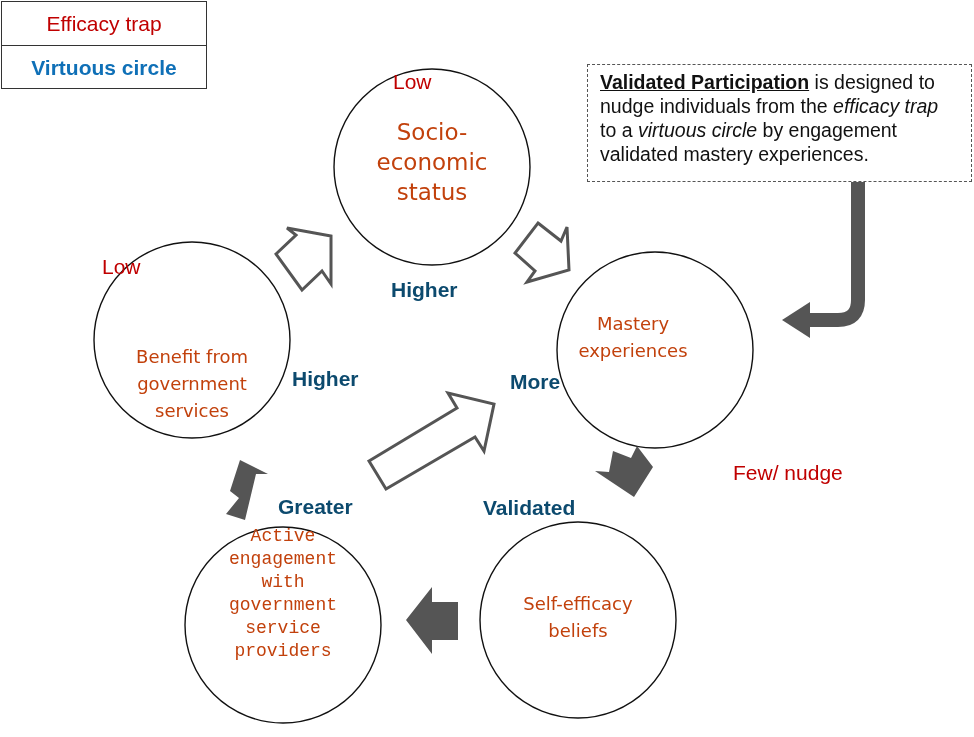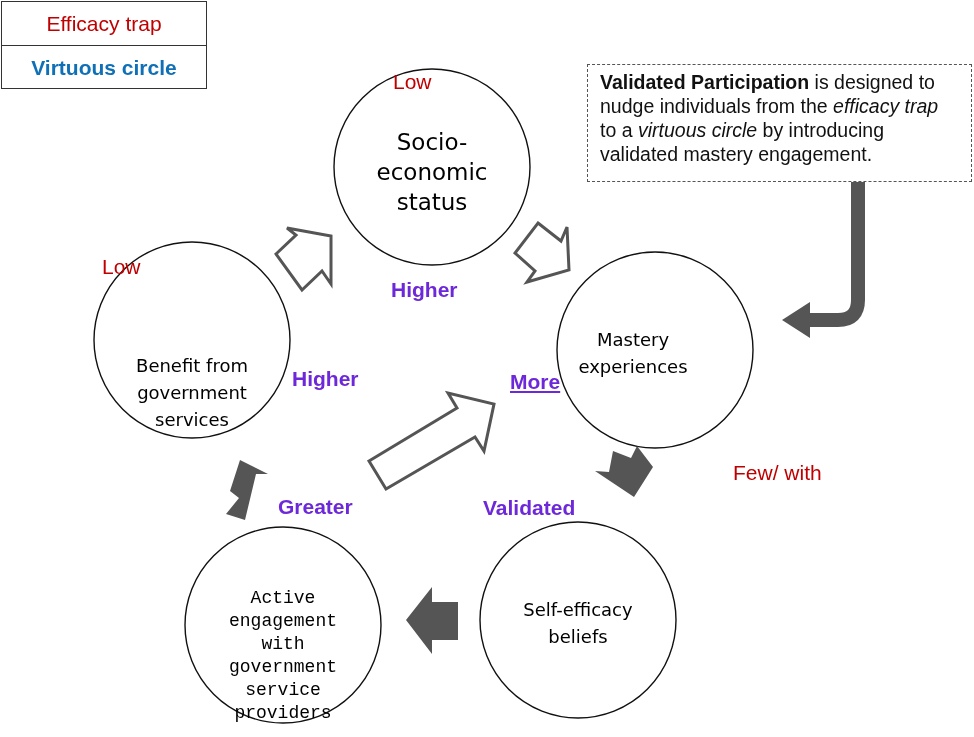--- a/index.html
+++ b/index.html
@@ -3,26 +3,26 @@
   <meta charset="utf-8">
   <style>
     html, body { margin: 0; padding: 0; background: #ffffff; }
     body { width: 974px; height: 737px; position: relative; overflow: hidden; font-family: "Liberation Sans", sans-serif; }
     .legend { position: absolute; left: 1px; top: 1px; width: 206px; height: 88px; border: 1.5px solid #333; box-sizing: border-box; }
     .legend-row { height: 43px; display: flex; align-items: center; justify-content: center; font-size: 21px; }
     .legend-row.trap { color: #c00000; border-bottom: 1.5px solid #333; }
     .legend-row.virtuous { color: #0f70b7; font-weight: bold; }
     svg.diagram { position: absolute; left: 0; top: 0; }
     .node-circle { fill: #fff; stroke: #111; stroke-width: 1.4; }
-    .node-text { position: absolute; text-align: center; font-family: "DejaVu Sans", sans-serif; color: #000000; display: flex; align-items: flex-end; justify-content: center; }
+    .node-text { position: absolute; text-align: center; font-family: "DejaVu Sans", sans-serif; color: #c2410c; display: flex; align-items: flex-start; justify-content: center; }
     .lbl { position: absolute; font-size: 21px; white-space: nowrap; }
     .lbl.red { color: #c00000; margin-top: 33px; }
-    .lbl.blue { color: #6d28d9; font-weight: bold; }
+    .lbl.blue { color: #0c4a6e; font-weight: bold; }
     .callout { position: absolute; left: 587px; top: 64px; width: 385px; height: 118px; border: 1.5px dashed #555; box-sizing: border-box; padding: 5px 12px 0 12px; font-size: 19.5px; line-height: 24px; color: #111; }
-    .callout b { font-weight: bold; }
+    .callout b { font-weight: bold; text-decoration: underline; }
     .callout i { font-style: italic; }
   </style>
 </head>
 <body>
 
 <div class="legend">
   <div class="legend-row trap">Efficacy trap</div>
   <div class="legend-row virtuous">Virtuous circle</div>
 </div>
 
@@ -71,26 +71,26 @@
 service
 providers</span>
 </div>
 <div class="node-text" style="left:112px; top:300px; width:160px; height:90px; font-size:18px; line-height:27px;margin-top:43px;">
   <span style="white-space:pre-line;">Benefit from
 government
 services</span>
 </div>
 
 <div class="lbl red" style="left:393px; top:37px;">Low</div>
-<div class="lbl red" style="left:733px; top:428px;">Few/ with</div>
+<div class="lbl red" style="left:733px; top:428px;">Few/ nudge</div>
 <div class="lbl red" style="left:651px; top:714px;font-style:italic;">Weak</div>
 <div class="lbl red" style="left:168px; top:714px;">Low</div>
 <div class="lbl red" style="left:102px; top:222px;">Low</div>
 
 <div class="lbl blue" style="left:391px; top:278px;">Higher</div>
-<div class="lbl blue" style="left:510px; top:370px;text-decoration:underline;">More</div>
+<div class="lbl blue" style="left:510px; top:370px;">More</div>
 <div class="lbl blue" style="left:483px; top:496px;">Validated</div>
 <div class="lbl blue" style="left:278px; top:495px;">Greater</div>
 <div class="lbl blue" style="left:292px; top:367px;">Higher</div>
 
 <div class="callout">
-  <b>Validated Participation</b><span> is designed to nudge individuals from the </span><i>efficacy trap</i><span> to a </span><i>virtuous circle</i><span> by introducing validated mastery engagement.</span>
+  <b>Validated Participation</b><span> is designed to nudge individuals from the </span><i>efficacy trap</i><span> to a </span><i>virtuous circle</i><span> by engagement validated mastery experiences.</span>
 </div>
 
 </body></html>

